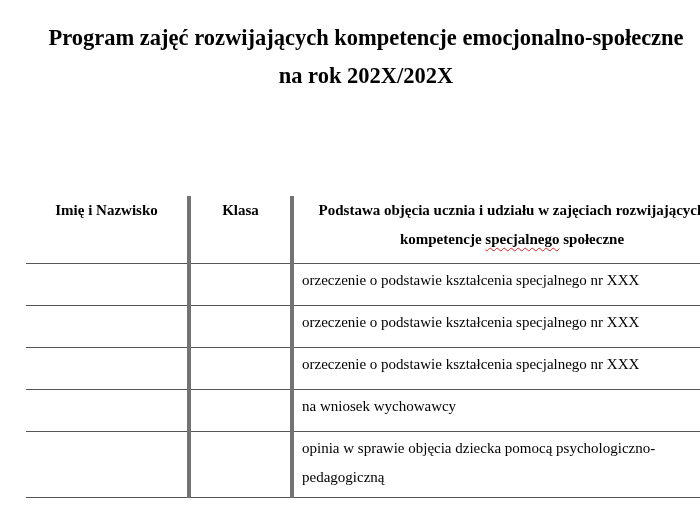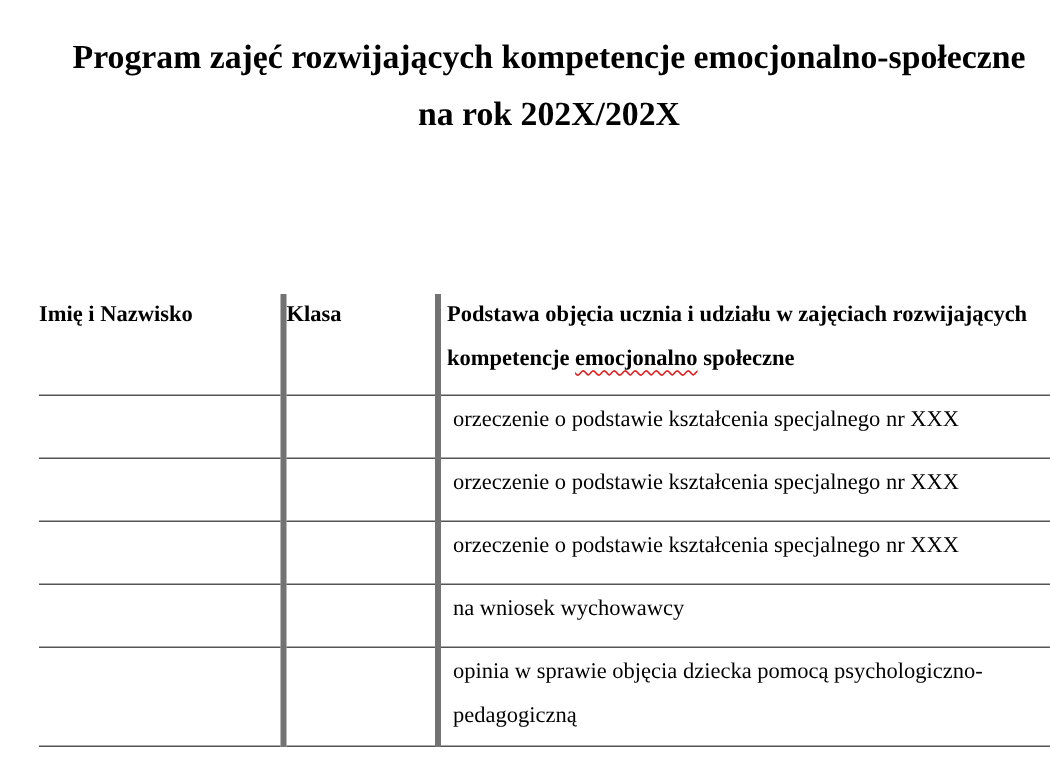--- a/index.html
+++ b/index.html
@@ -51,21 +51,21 @@
       border-bottom: 1.5px solid #555555;
     }
     table.doc-table th:first-child,
     table.doc-table td:first-child {
       border-left: none;
     }
     table.doc-table th {
       font-weight: bold;
       font-size: 15px;
       line-height: 29px;
-      text-align: left;
+      text-align: center;
       height: 67px;
       padding-top: 0px;
     }
     table.doc-table th .hdr-inner {
       padding-top: 0px;
     }
     table.doc-table th.col3 .hdr-inner {
       padding-left: 4px;
     }
     table.doc-table td {
@@ -102,21 +102,21 @@
     </colgroup>
     <thead>
       <tr>
         <th class="col1">
           <div class="hdr-inner">Imię i Nazwisko</div>
         </th>
         <th class="col2">
           <div class="hdr-inner">Klasa</div>
         </th>
         <th class="col3">
-          <div class="hdr-inner"><span>Podstawa objęcia ucznia i udziału w zajęciach rozwijających kompetencje </span><span class="spell">emocjonalno</span><span> społeczne</span></div>
+          <div class="hdr-inner"><span>Podstawa objęcia ucznia i udziału w zajęciach rozwijających kompetencje </span><span class="spell">specjalnego</span><span> społeczne</span></div>
         </th>
       </tr>
     </thead>
     <tbody>
       <tr>
         <td class="col1"></td>
         <td class="col2"></td>
         <td class="col3">orzeczenie o podstawie kształcenia specjalnego nr XXX</td>
       </tr>
       <tr>

